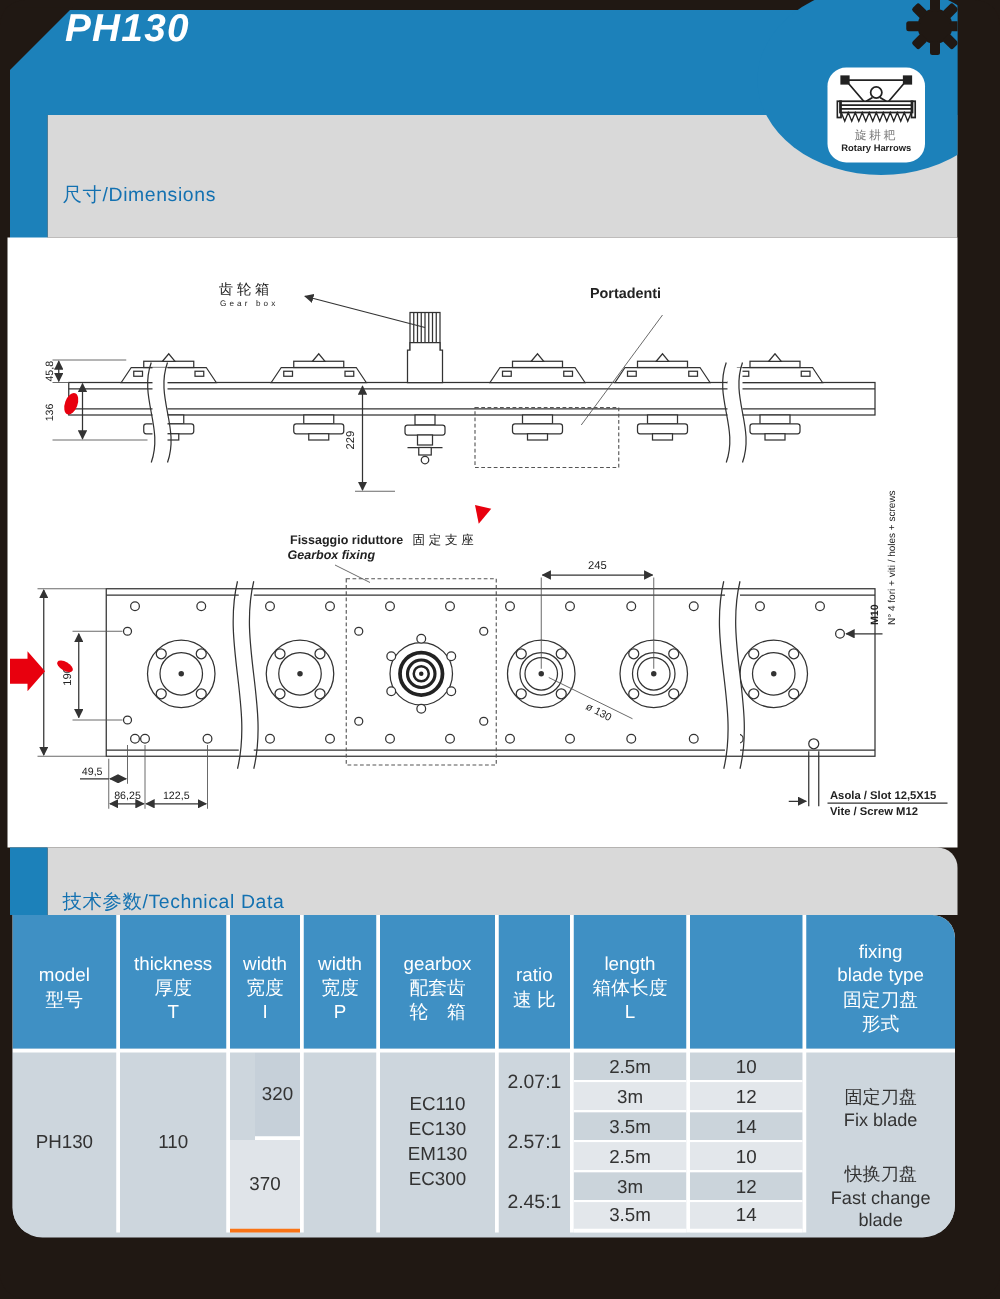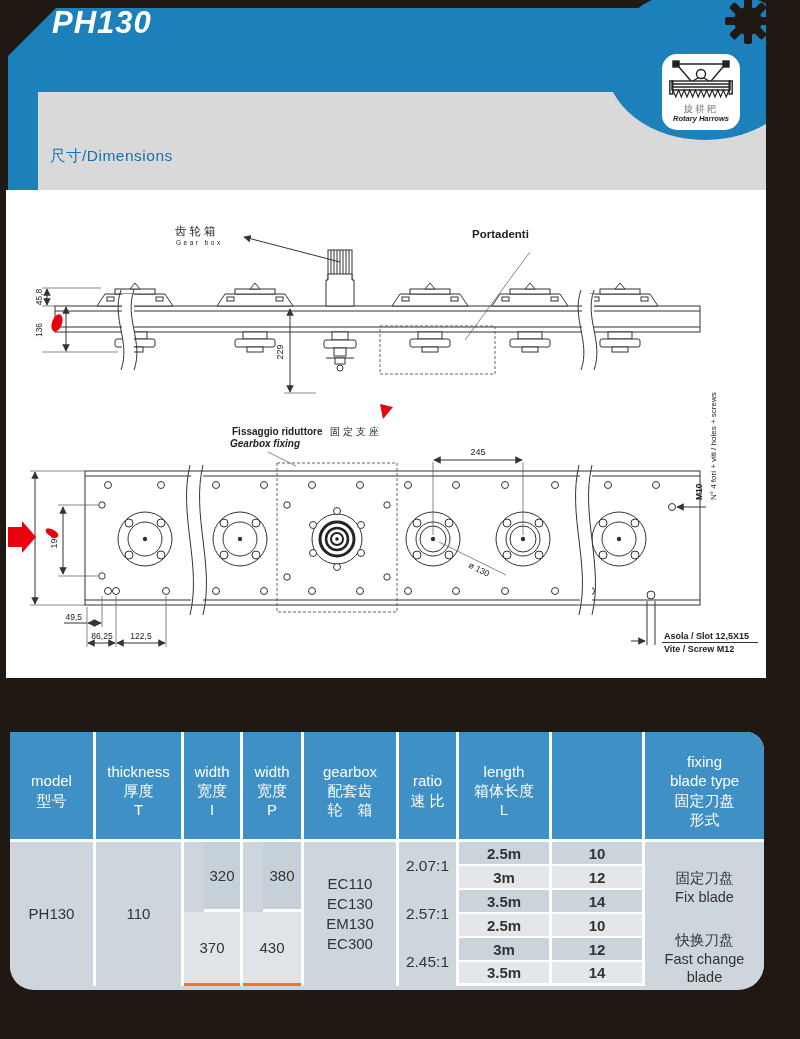--- a/index.html
+++ b/index.html
@@ -18,21 +18,21 @@
              clip-path:polygon(0 0,100% 0,100% 100%);}
   .title{position:absolute;left:46px;top:6px;margin:0;color:#fff;font-size:31px;line-height:1.1;
          font-style:italic;font-weight:bold;letter-spacing:1px;}
   .band-label{color:#1371b1;font-size:15.5px;letter-spacing:0.5px;margin-top:16px;}
   .band1-label{position:absolute;left:44px;top:130px;}
   .gear-svg{position:absolute;left:710px;top:-8px;}
   .badge{position:absolute;left:656px;top:54px;width:78px;height:76px;background:#fff;border-radius:15px;
          text-align:center;}
   .badge svg{display:block;margin:5px auto 0 auto;}
   .badge-cn{font-size:9.5px;color:#777;letter-spacing:2px;line-height:1.2;}
-  .badge-en{font-size:7.5px;color:#222;font-weight:bold;font-style:italic;line-height:1.2;}
+  .badge-en{font-size:7.5px;color:#222;font-weight:bold;line-height:1.2;}
 
   
   .white-area{position:absolute;left:6px;top:190px;width:760px;height:488px;background:#fff;}
   svg{font-family:"Liberation Sans",sans-serif;}
   .dwg text{fill:#222;}
   .dln{stroke:#333;stroke-width:1;fill:none;}
   .dfill{fill:#fff;stroke:#333;stroke-width:1;}
   .thin{stroke:#555;stroke-width:0.7;fill:none;}
   .dash{stroke:#555;stroke-width:0.9;fill:none;stroke-dasharray:3 2;}
   .red{fill:#e8000e;}
@@ -53,21 +53,21 @@
   .c1{left:0;width:83px}.c2{left:86px;width:85px}.c3{left:174px;width:56px}
   .c4{left:233px;width:58px}.c5{left:294px;width:92px}.c6{left:389px;width:57px}
   .c7{left:449px;width:90px}.c8{left:542px;width:90px}.c9{left:635px;width:119px}
   .hcell{position:absolute;left:0;top:0;width:100%;height:107px;display:flex;align-items:center;
          justify-content:center;text-align:center;color:#fff;font-size:15px;line-height:1.28;
          white-space:pre-line;padding-top:10px;box-sizing:border-box;}
   .cells{position:absolute;left:0;top:110px;width:100%;height:144px;font-size:15px;color:#333;text-align:center;}
   .mcell{display:flex;align-items:center;justify-content:center;height:144px;background:#cdd6dd;white-space:pre-line;line-height:1.35;}
   .wtop{height:70px;background:#c6d0d9;border-bottom:3px solid #fff;display:flex;align-items:center;justify-content:center;box-sizing:border-box;margin-left:20px;}
   .wbot{height:74px;background:#e0e4e9;border-bottom:3px solid #f97316;display:flex;align-items:center;justify-content:center;box-sizing:border-box;}
-  .row{height:24px;border-bottom:2px solid #fff;box-sizing:border-box;display:flex;align-items:center;justify-content:center;font-weight:bold;}
+  .row{height:24px;border-bottom:2px solid #fff;box-sizing:border-box;display:flex;align-items:center;justify-content:center;}
   .row:last-child{border-bottom:3px solid #fff;}
   .ra{background:#cbd4db;}
   .rb{background:#e3e7eb;}
   .ratio-col{height:144px;background:#cdd6dd;position:relative;}
   .ratio-b{position:absolute;left:0;width:100%;height:48px;display:flex;align-items:center;justify-content:center;font-size:15.5px;}
   .fix-col{height:144px;background:#cdd6dd;position:relative;}
   .blade{position:absolute;left:0;width:100%;display:flex;align-items:center;justify-content:center;
          white-space:pre-line;line-height:1.3;font-size:14.5px;}
 </style>
 </head>
@@ -403,20 +403,25 @@
           <line class="dln" x1="649" y1="411" x2="649" y2="455"></line>
           <line class="dln" x1="625" y1="451" x2="639" y2="451" marker-end="url(#ah)"></line>
           <text x="658" y="449" font-size="9" font-weight="bold">Asola / Slot 12,5X15</text>
           <line class="dln" x1="656" y1="452.5" x2="752" y2="452.5"></line>
           <text x="658" y="462" font-size="9" font-weight="bold">Vite / Screw M12</text>
         </g>
       </g>
     </svg>
   </div>
 
+  <div class="band2-zone">
+    <div class="band2-gray"></div>
+    <div class="band2-strip"></div>
+    <div class="band2-label band-label">技术参数/Technical Data</div>
+  </div>
 
   <div class="tpanel">
     <div class="thead-bg"></div>
 
     <div class="col c1">
       <div class="hcell">model
 型号</div>
       <div class="cells">
           <div class="mcell">PH130</div>
         </div>
@@ -438,24 +443,20 @@
       <div class="cells">
         <div class="wtop">320</div>
         <div class="wbot">370</div>
       </div>
     </div>
 
     <div class="col c4">
       <div class="hcell">width
 宽度
 P</div>
-      <div class="cells">
-        <div class="wtop">380</div>
-        <div class="wbot">430</div>
-      </div>
     </div>
 
     <div class="col c5">
       <div class="hcell">gearbox
 配套齿
 轮　箱</div>
       <div class="cells">
           <div class="mcell">EC110
 EC130
 EM130

